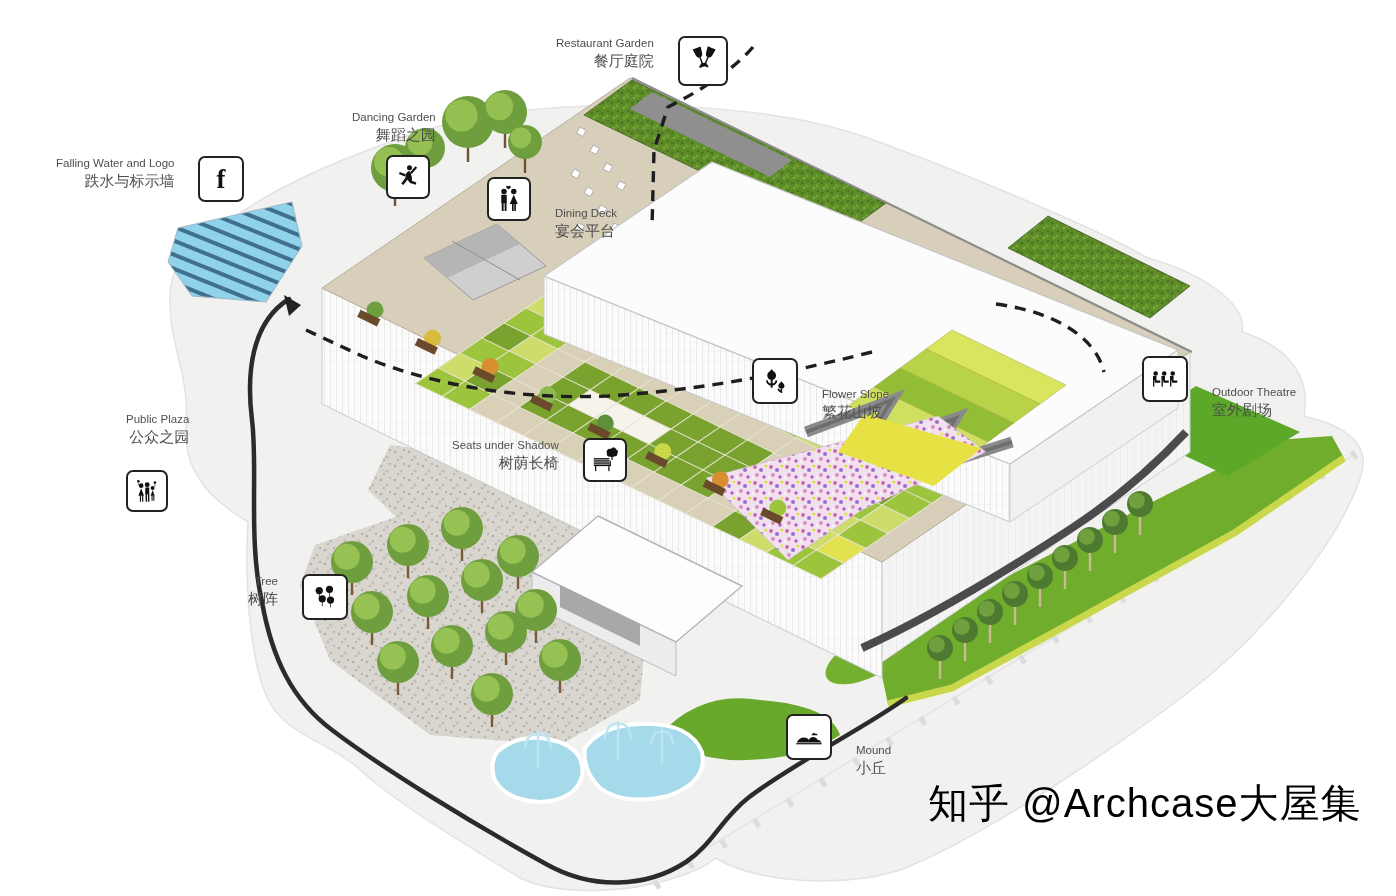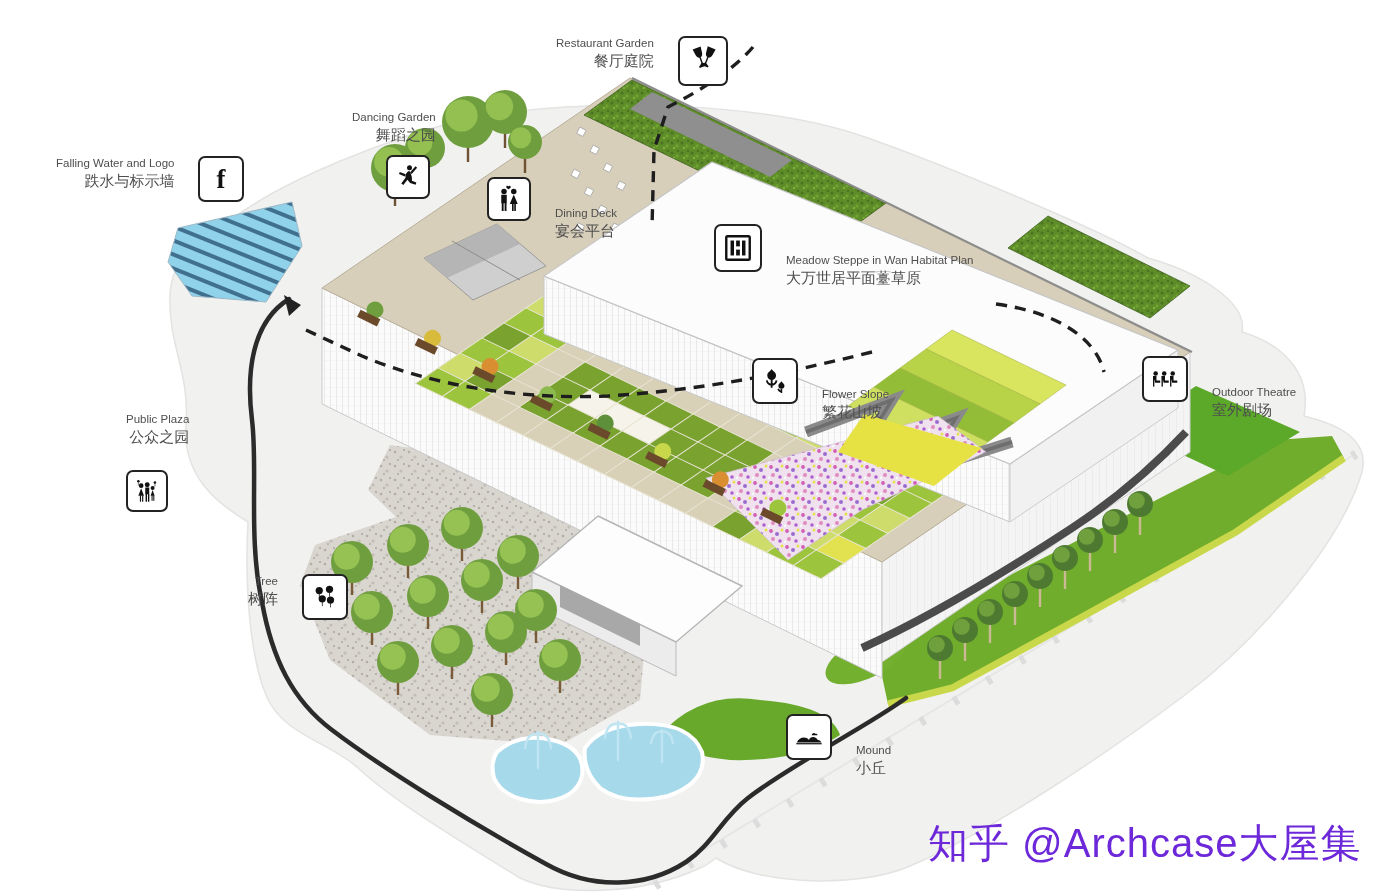--- a/index.html
+++ b/index.html
@@ -8,22 +8,22 @@
   #scene{position:absolute;left:0;top:0;z-index:1;}
   .label{position:absolute;display:flex;align-items:flex-start;gap:24px;z-index:10;}
   .label.col{flex-direction:column;align-items:flex-end;gap:11px;}
   .label-text{font-size:11.5px;color:#4e4e4e;line-height:1.28;white-space:nowrap;}
   .label-text .zh{font-size:15px;}
   .t-right{text-align:right;}
   .t-left{text-align:left;margin-top:29px;}
   .icon-box{background:#fff;border:2px solid #222;border-radius:7px;flex:0 0 auto;
             display:flex;align-items:center;justify-content:center;}
   .icon-box svg{display:block;}
-  .watermark{position:absolute;left:928px;top:816px;z-index:11;font-size:40px;
-             color:#6d28d9;letter-spacing:1px;white-space:nowrap;}
+  .watermark{position:absolute;left:928px;top:776px;z-index:11;font-size:40px;
+             color:#000000;letter-spacing:1px;white-space:nowrap;}
 </style>
 </head>
 <body>
 
 <div class="stage">
 
 <svg id="scene" width="1396" height="896" viewBox="0 0 1396 896">
   <defs>
     <pattern id="facade" width="6" height="9" patternUnits="userSpaceOnUse">
       <rect width="6" height="9" fill="#fbfbfb"></rect>
@@ -510,35 +510,20 @@
         <rect x="14.4" y="15.8" width="1.3" height="5.8"></rect>
           <rect x="16.2" y="15.8" width="1.3" height="5.8"></rect>
       </svg>
     </div>
     <div class="label-text t-left">
       <div class="en">Dining Deck</div>
       <div class="zh">宴会平台</div>
     </div>
   </div>
 
-  <div class="label" style="left:714px;top:224px;">
-    <div class="icon-box" style="width:44px;height:44px;">
-      <svg width="32" height="32" viewBox="0 0 24 24" fill="#111">
-        <rect x="3.2" y="3.2" width="17.6" height="17.6" rx="1" fill="none" stroke="#111" stroke-width="1.8"></rect>
-        <rect x="6.4" y="6.4" width="2.6" height="11.2"></rect>
-        <rect x="10.6" y="6.4" width="2.8" height="4.4"></rect>
-        <rect x="10.6" y="13.2" width="2.8" height="4.4"></rect>
-        <rect x="15" y="6.4" width="2.6" height="11.2"></rect>
-      </svg>
-    </div>
-    <div class="label-text t-left">
-      <div class="en">Meadow Steppe in Wan Habitat Plan</div>
-      <div class="zh">大万世居平面薹草原</div>
-    </div>
-  </div>
 
 
   <div class="label" style="left:1142px;top:356px;">
     <div class="icon-box" style="width:42px;height:42px;">
       <svg width="32" height="32" viewBox="0 0 24 24" fill="#111">
         <g>
             <circle cx="5" cy="7.8" r="1.7"></circle>
             <path d="M3.2 9.8h2.4v3.4h2.8v1.7H4.6l-.6-2.4-.8-.2Z"></path>
             <rect x="3" y="9.7" width="1" height="8"></rect>
           </g>
@@ -595,20 +580,39 @@
         <rect x="10.8" y="14.6" width="1.2" height="6.6"></rect>
           <rect x="12.8" y="14.6" width="1.2" height="6.6"></rect>
         <circle cx="16.8" cy="9.4" r="1.7"></circle>
           <path d="M16.8 11.2 15.1 16h3.4Z"></path>
         <rect x="15.9" y="15.8" width=".9" height="4.6"></rect>
           <rect x="17.4" y="15.8" width=".9" height="4.6"></rect>
       </svg>
     </div>
   </div>
 
+  <div class="label" style="left:452px;top:438px;">
+    <div class="label-text t-right">
+      <div class="en">Seats under Shadow</div>
+      <div class="zh">树荫长椅</div>
+    </div>
+    <div class="icon-box" style="width:40px;height:40px;">
+      <svg width="30" height="30" viewBox="0 0 24 24" fill="#111">
+        <path d="M13.5 6.5c-.8-2.4 1.4-4 3.3-3.4 1-1.6 3.6-1.3 4.1.4 1.6.3 2 2.2.9 3.2.5 1.5-1 2.6-2.4 2.2-.6 1-2.2 1.1-3 .3-1.6.6-3.4-.8-2.9-2.7Z"></path>
+        <rect x="17.2" y="8.8" width=".9" height="3.2"></rect>
+        <rect x="3" y="10.5" width="12.5" height="1.1"></rect>
+        <rect x="3" y="12.2" width="12.5" height="1.1"></rect>
+        <rect x="3" y="13.9" width="12.5" height="1.1"></rect>
+        <rect x="3" y="15.6" width="13.5" height="1.3"></rect>
+        <rect x="4" y="16.9" width="1" height="4"></rect>
+          <rect x="14.6" y="16.9" width="1" height="4"></rect>
+        <rect x="15.7" y="12.5" width="1" height="4.4"></rect>
+      </svg>
+    </div>
+  </div>
 
   <div class="label" style="left:248px;top:574px;">
     <div class="label-text t-right">
       <div class="en">Tree</div>
       <div class="zh">树阵</div>
     </div>
     <div class="icon-box" style="width:42px;height:42px;">
       <svg width="30" height="30" viewBox="0 0 24 24" fill="#111">
         <circle cx="7.4" cy="6.8" r="2.9"></circle>
           <rect x="7.1" y="9.5" width=".6" height="3.2"></rect>

